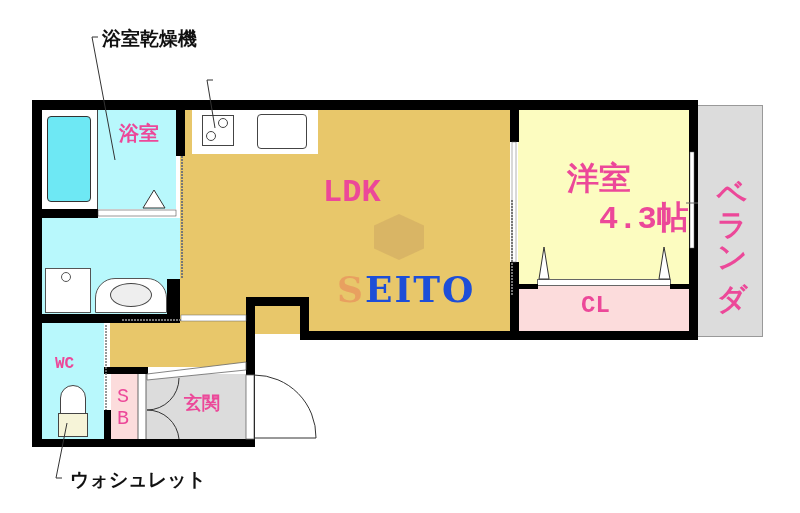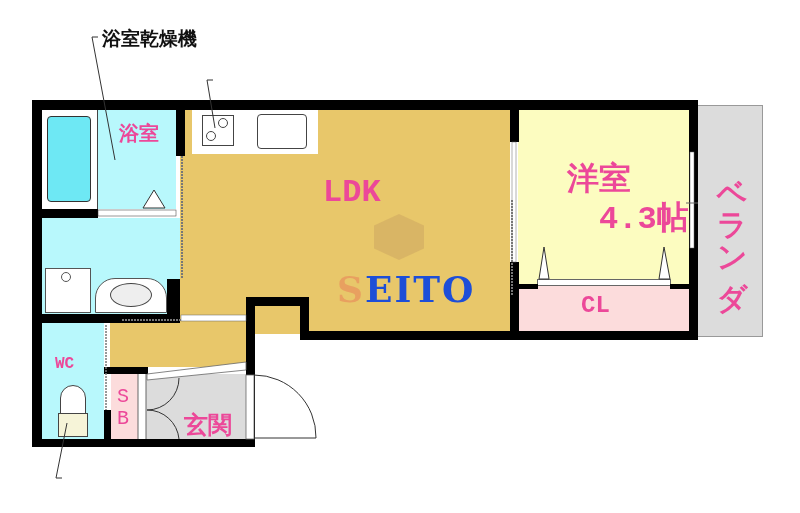--- a/index.html
+++ b/index.html
@@ -54,21 +54,21 @@
 
   <div class="abs" style="left:518px;top:286px;width:171px;height:45px;background:#fcdcdc;"></div>
   <div class="abs" style="left:537px;top:279px;width:134px;height:7px;background:#fff;border:1px solid #666;"></div>
   <div class="label" style="left:581px;top:292px;font-size:24px;">CL</div>
 
   <div class="abs" style="left:111px;top:374px;width:27px;height:65px;background:#fcdcdc;"></div>
   <div class="label" style="left:117px;top:385px;font-size:20px;font-weight:normal;">S</div>
   <div class="label" style="left:117px;top:407px;font-size:20px;font-weight:normal;">B</div>
 
   <div class="abs" style="left:146px;top:374px;width:100px;height:65px;background:#dcdcdc;"></div>
-  <div class="label" style="left:184px;top:409px;font-size:24px;">玄関</div>
+  <div class="label" style="left:184px;top:391px;font-size:18px;">玄関</div>
 
   <svg width="800" height="513">
 
     <g fill="#000">
       <rect x="32" y="100" width="666" height="10"></rect>
       <rect x="32" y="100" width="10" height="347"></rect>
       <rect x="689" y="100" width="9" height="238"></rect>
       <rect x="300" y="331" width="398" height="9"></rect>
       <rect x="300" y="303" width="9" height="37"></rect>
       <rect x="246" y="297" width="63" height="9"></rect>
@@ -112,13 +112,14 @@
     <rect x="246" y="375" width="8" height="64" fill="#fff" stroke="#666" stroke-width="0.8"></rect>
     <path d="M254,375 A62,62 0 0,1 316,438" fill="none" stroke="#333"></path>
     <line x1="254" y1="438" x2="316" y2="438" stroke="#333"></line>
 
     <polyline points="98,37 92,37 115,160" fill="none" stroke="#333" stroke-width="1"></polyline>
     <polyline points="213,80 207,80 215,128" fill="none" stroke="#333" stroke-width="1"></polyline>
     <polyline points="62,478 56,478 67,423" fill="none" stroke="#333" stroke-width="1"></polyline>
   </svg>
 
   <div class="callout" style="left:102px;top:26px;">浴室乾燥機</div>
+  <div class="callout" style="left:70px;top:467px;">ウォシュレット</div>
 </div>
 
 </body></html>

